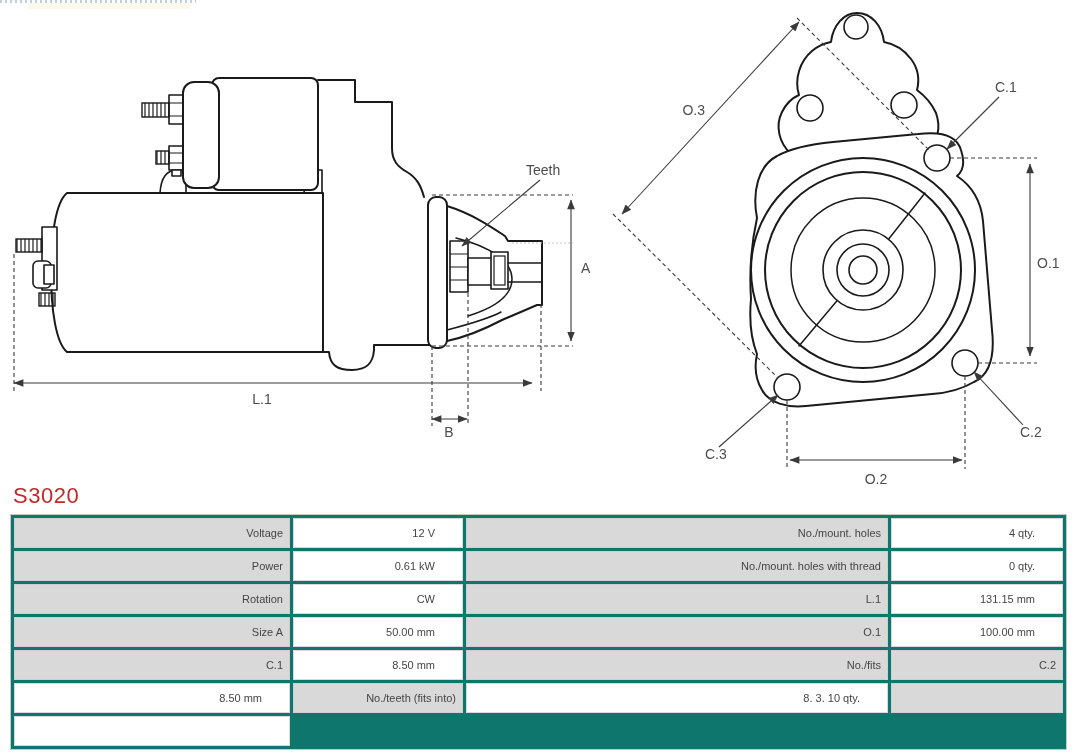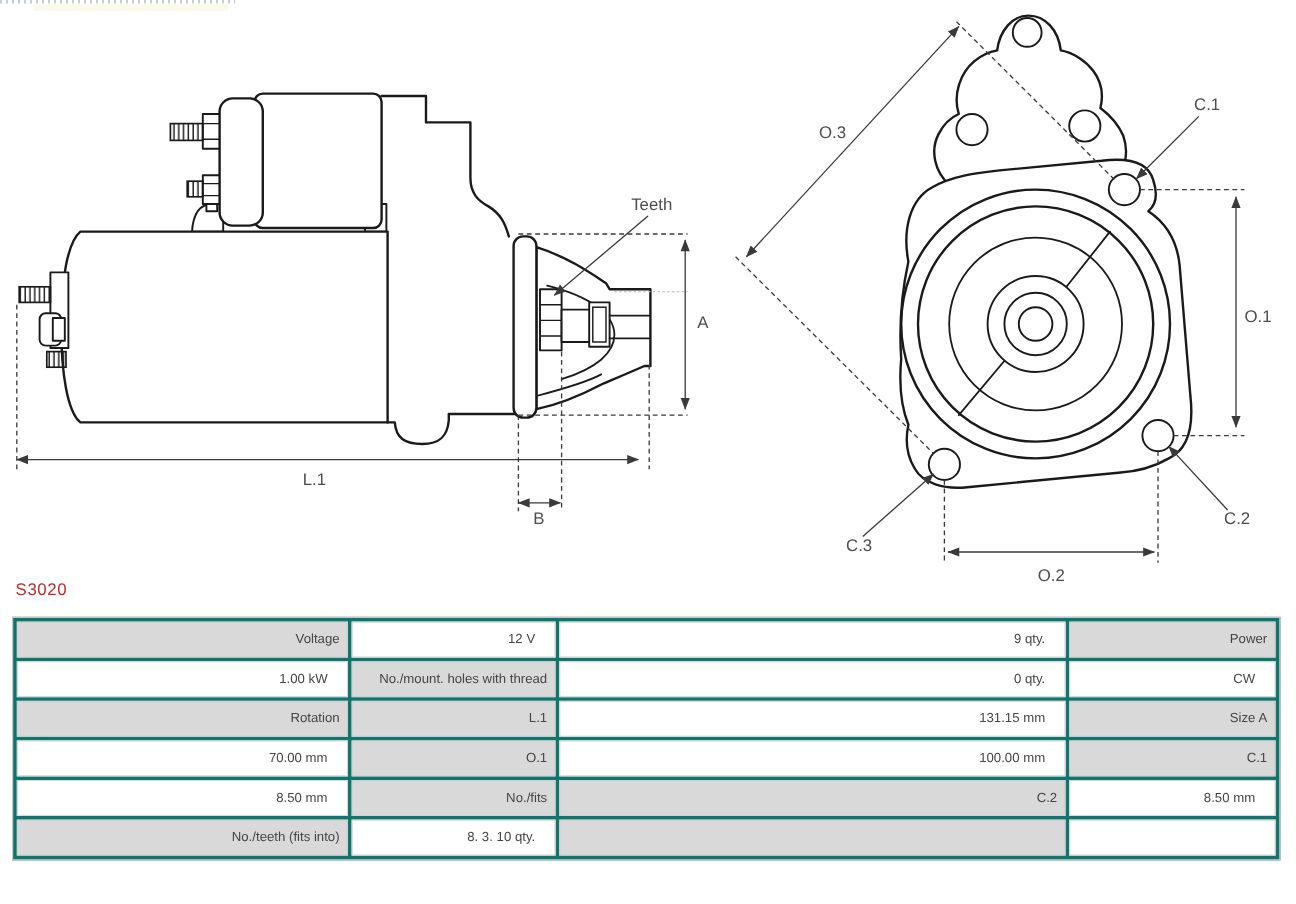--- a/index.html
+++ b/index.html
@@ -21,32 +21,32 @@
   .ol2{fill:#ffffff;stroke:#1a1a1a;stroke-width:1.6;stroke-linejoin:round;stroke-linecap:round;}
   .oln{fill:none;stroke:#1a1a1a;stroke-width:2;stroke-linejoin:round;stroke-linecap:round;}
   .oln2{fill:none;stroke:#1a1a1a;stroke-width:1.5;stroke-linejoin:round;stroke-linecap:round;}
   .oln3{fill:none;stroke:#1a1a1a;stroke-width:1.2;}
   .dim{fill:none;stroke:#3a3a3a;stroke-width:1.1;}
   .dash{stroke-dasharray:4 3;}
   .dot{fill:none;stroke:#c4c4c4;stroke-width:1;stroke-dasharray:2 2;}
   .dlbl{font-family:"Liberation Sans",sans-serif;font-size:14px;fill:#4d4d4d;}
   
   .part-number{
-    position:absolute;left:13px;top:483px;font-size:14px;color:#c22a2a;letter-spacing:.5px;
+    position:absolute;left:13px;top:483px;font-size:22px;color:#c22a2a;letter-spacing:.5px;
   }
   
   .spec-table{
     position:absolute;left:10px;top:514px;
     display:grid;grid-template-columns:276px 170px 422px 172px;gap:3px;
     background:#0f766e;border:1px solid #c9c9c9;padding:3px;
     font-size:11px;color:#454545;
   }
   .cell{height:28px;line-height:28px;white-space:nowrap;overflow:hidden;}
   .cl{background:#d9d9d9;border:1px solid #cfcfcf;text-align:right;padding-right:6px;}
-  .cv{background:#ffffff;border:1px solid #d9d9d9;text-align:right;padding-right:16px;}
+  .cv{background:#ffffff;border:1px solid #d9d9d9;text-align:right;padding-right:27px;}
 </style>
 </head>
 <body>
 
 <div class="canvas">
 
   <div class="wm-dashes"></div>
   <div class="wm-tint"></div>
 
   <svg class="drawing-svg" width="1080" height="510" viewBox="0 0 1080 510">
@@ -171,34 +171,35 @@
       <text class="dlbl" x="705" y="459">C.3</text>
       <text class="dlbl" text-anchor="middle" x="876" y="484">O.2</text>
     </g>
   </svg>
 
   <div class="part-number">S3020</div>
 
   <div class="spec-table">
     <div class="cell cl">Voltage</div>
     <div class="cell cv">12 V</div>
-    <div class="cell cv">9 qty.</div>
+    <div class="cell cl">No./mount. holes</div>
+    <div class="cell cv">4 qty.</div>
 
     <div class="cell cl">Power</div>
-    <div class="cell cv">1.00 kW</div>
+    <div class="cell cv">0.61 kW</div>
     <div class="cell cl">No./mount. holes with thread</div>
     <div class="cell cv">0 qty.</div>
 
+    <div class="cell cl">Rotation</div>
     <div class="cell cv">CW</div>
-    <div class="cell cl">Rotation</div>
     <div class="cell cl">L.1</div>
     <div class="cell cv">131.15 mm</div>
 
     <div class="cell cl">Size A</div>
-    <div class="cell cv">70.00 mm</div>
+    <div class="cell cv">50.00 mm</div>
     <div class="cell cl">O.1</div>
     <div class="cell cv">100.00 mm</div>
 
     <div class="cell cl">C.1</div>
     <div class="cell cv">8.50 mm</div>
 
     <div class="cell cl">No./fits</div>
     <div class="cell cl">C.2</div>
     <div class="cell cv">8.50 mm</div>
 

